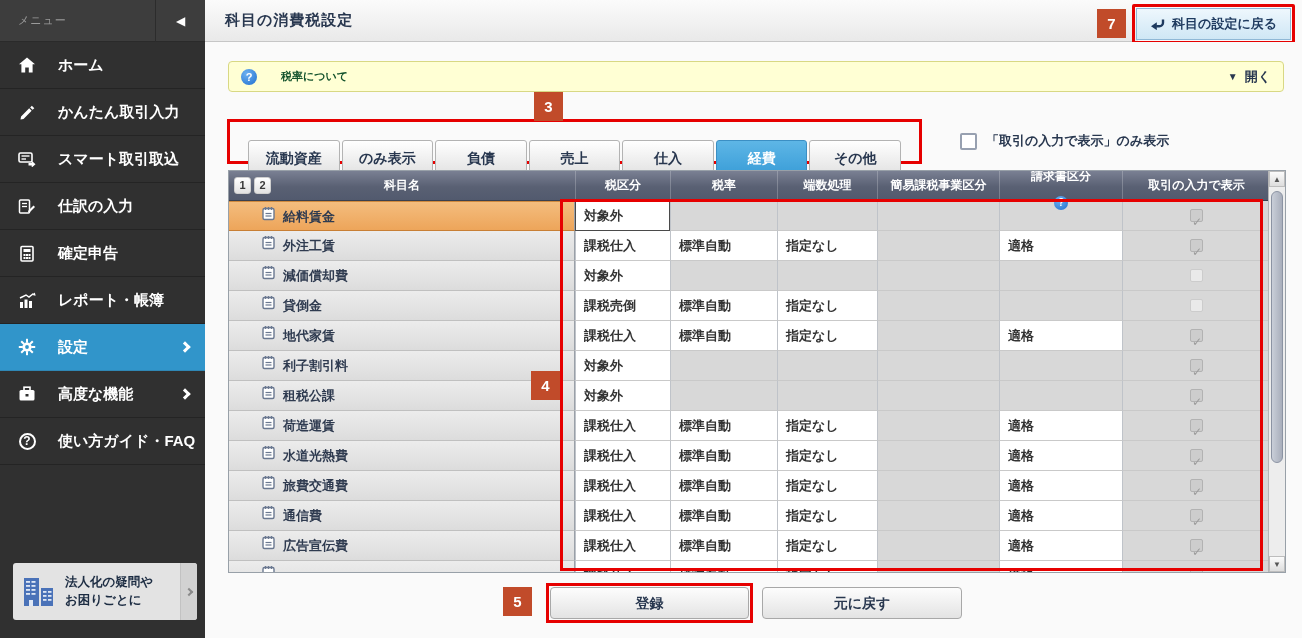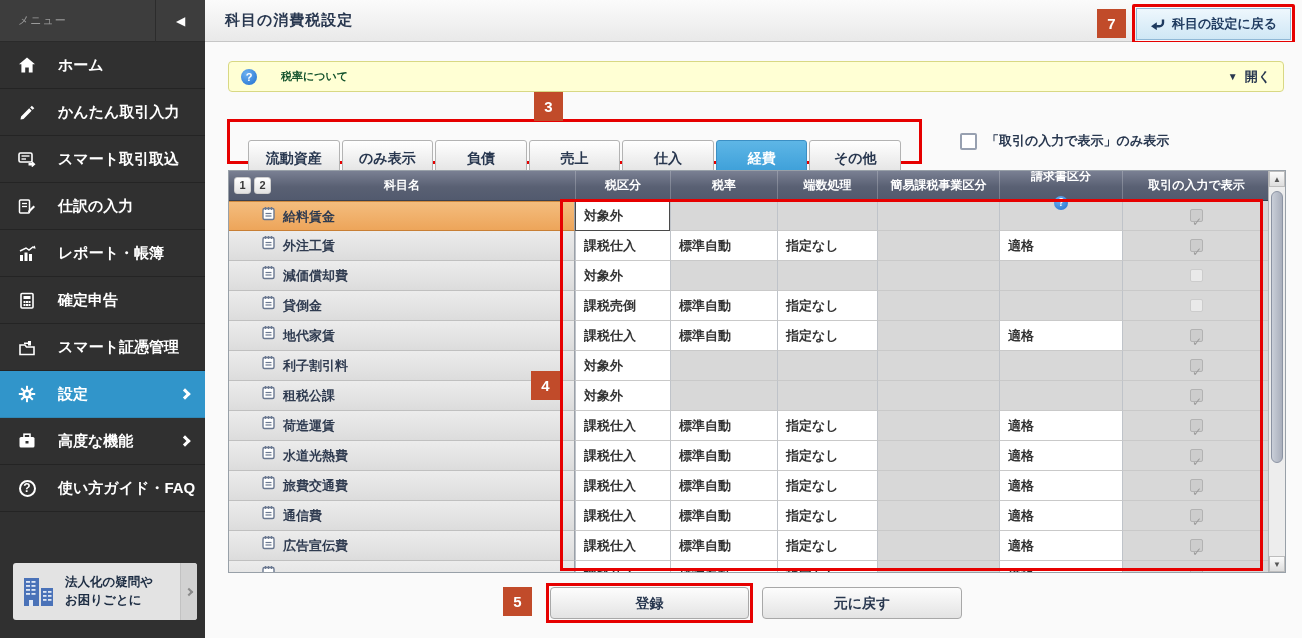--- a/index.html
+++ b/index.html
@@ -157,53 +157,44 @@
             <rect x="1.5" y="2" width="10" height="13" rx="1" fill="none" stroke="#fff" stroke-width="1.5"></rect>
             <line x1="4" y1="5.5" x2="9" y2="5.5" stroke="#fff" stroke-width="1.3"></line>
             <line x1="4" y1="8.5" x2="9" y2="8.5" stroke="#fff" stroke-width="1.3"></line>
             <path fill="#fff" d="M10.5 12.5 L15.5 7.5 L17 9 L12 14 L9.8 14.6 Z"></path>
           </svg>
         </span>
       <span>仕訳の入力</span>
     </div>
     <div class="nav-item">
       <span class="nico">
-          <svg width="18" height="17" viewBox="0 0 18 17" fill="#fff">
-            <rect x="2" y="10" width="3" height="6"></rect>
-            <rect x="6.5" y="7.5" width="3" height="8.5"></rect>
-            <rect x="11" y="9" width="3" height="7"></rect>
-            <path d="M2 6 L8 3 L11 5 L15.5 1.5" stroke="#fff" stroke-width="1.5" fill="none"></path>
-            <path d="M16.8 0.6 l0.8 3.2 -3.2 -0.9 z"></path>
-          </svg>
-        </span>
-      <span>レポート・帳簿</span>
-    </div>
-    <div class="nav-item">
-      <span class="nico">
           <svg width="16" height="17" viewBox="0 0 16 17">
             <rect x="2" y="1.5" width="12" height="14.5" rx="1" fill="none" stroke="#fff" stroke-width="1.6"></rect>
             <rect x="4.5" y="4" width="7" height="3" fill="#fff"></rect>
             <rect x="4.5" y="9" width="2" height="2" fill="#fff"></rect>
             <rect x="7" y="9" width="2" height="2" fill="#fff"></rect>
             <rect x="9.5" y="9" width="2" height="2" fill="#fff"></rect>
             <rect x="4.5" y="12" width="2" height="2" fill="#fff"></rect>
             <rect x="7" y="12" width="2" height="2" fill="#fff"></rect>
             <rect x="9.5" y="12" width="2" height="2" fill="#fff"></rect>
           </svg>
         </span>
       <span>確定申告</span>
     </div>
     <div class="nav-item">
       <span class="nico">
-          <svg width="18" height="17" viewBox="0 0 18 17">
-            <path d="M2 6 h5 l1.5 2 H16 v7.5 H2 z" fill="none" stroke="#fff" stroke-width="1.6"></path>
-            <path d="M8 1 h4.5 v3 h-1.4 v4 h-1.7 v-4 H8 z" fill="#fff" transform="rotate(90 10 4)"></path>
-          </svg>
-        </span>
-      <span>スマート証憑管理</span>
+          <svg width="18" height="17" viewBox="0 0 18 17" fill="#fff">
+            <rect x="2" y="10" width="3" height="6"></rect>
+            <rect x="6.5" y="7.5" width="3" height="8.5"></rect>
+            <rect x="11" y="9" width="3" height="7"></rect>
+            <path d="M2 6 L8 3 L11 5 L15.5 1.5" stroke="#fff" stroke-width="1.5" fill="none"></path>
+            <path d="M16.8 0.6 l0.8 3.2 -3.2 -0.9 z"></path>
+          </svg>
+        </span>
+      <span>レポート・帳簿</span>
     </div>
     <div class="nav-item selected">
       <span class="nico">
           <svg width="18" height="18" viewBox="0 0 18 18">
             <g fill="#fff">
               <rect x="8" y="0.8" width="2" height="4"></rect>
               <rect x="8" y="13.2" width="2" height="4"></rect>
               <rect x="0.8" y="8" width="4" height="2"></rect>
               <rect x="13.2" y="8" width="4" height="2"></rect>
               <rect x="8" y="0.8" width="2" height="4" transform="rotate(45 9 9)"></rect>

